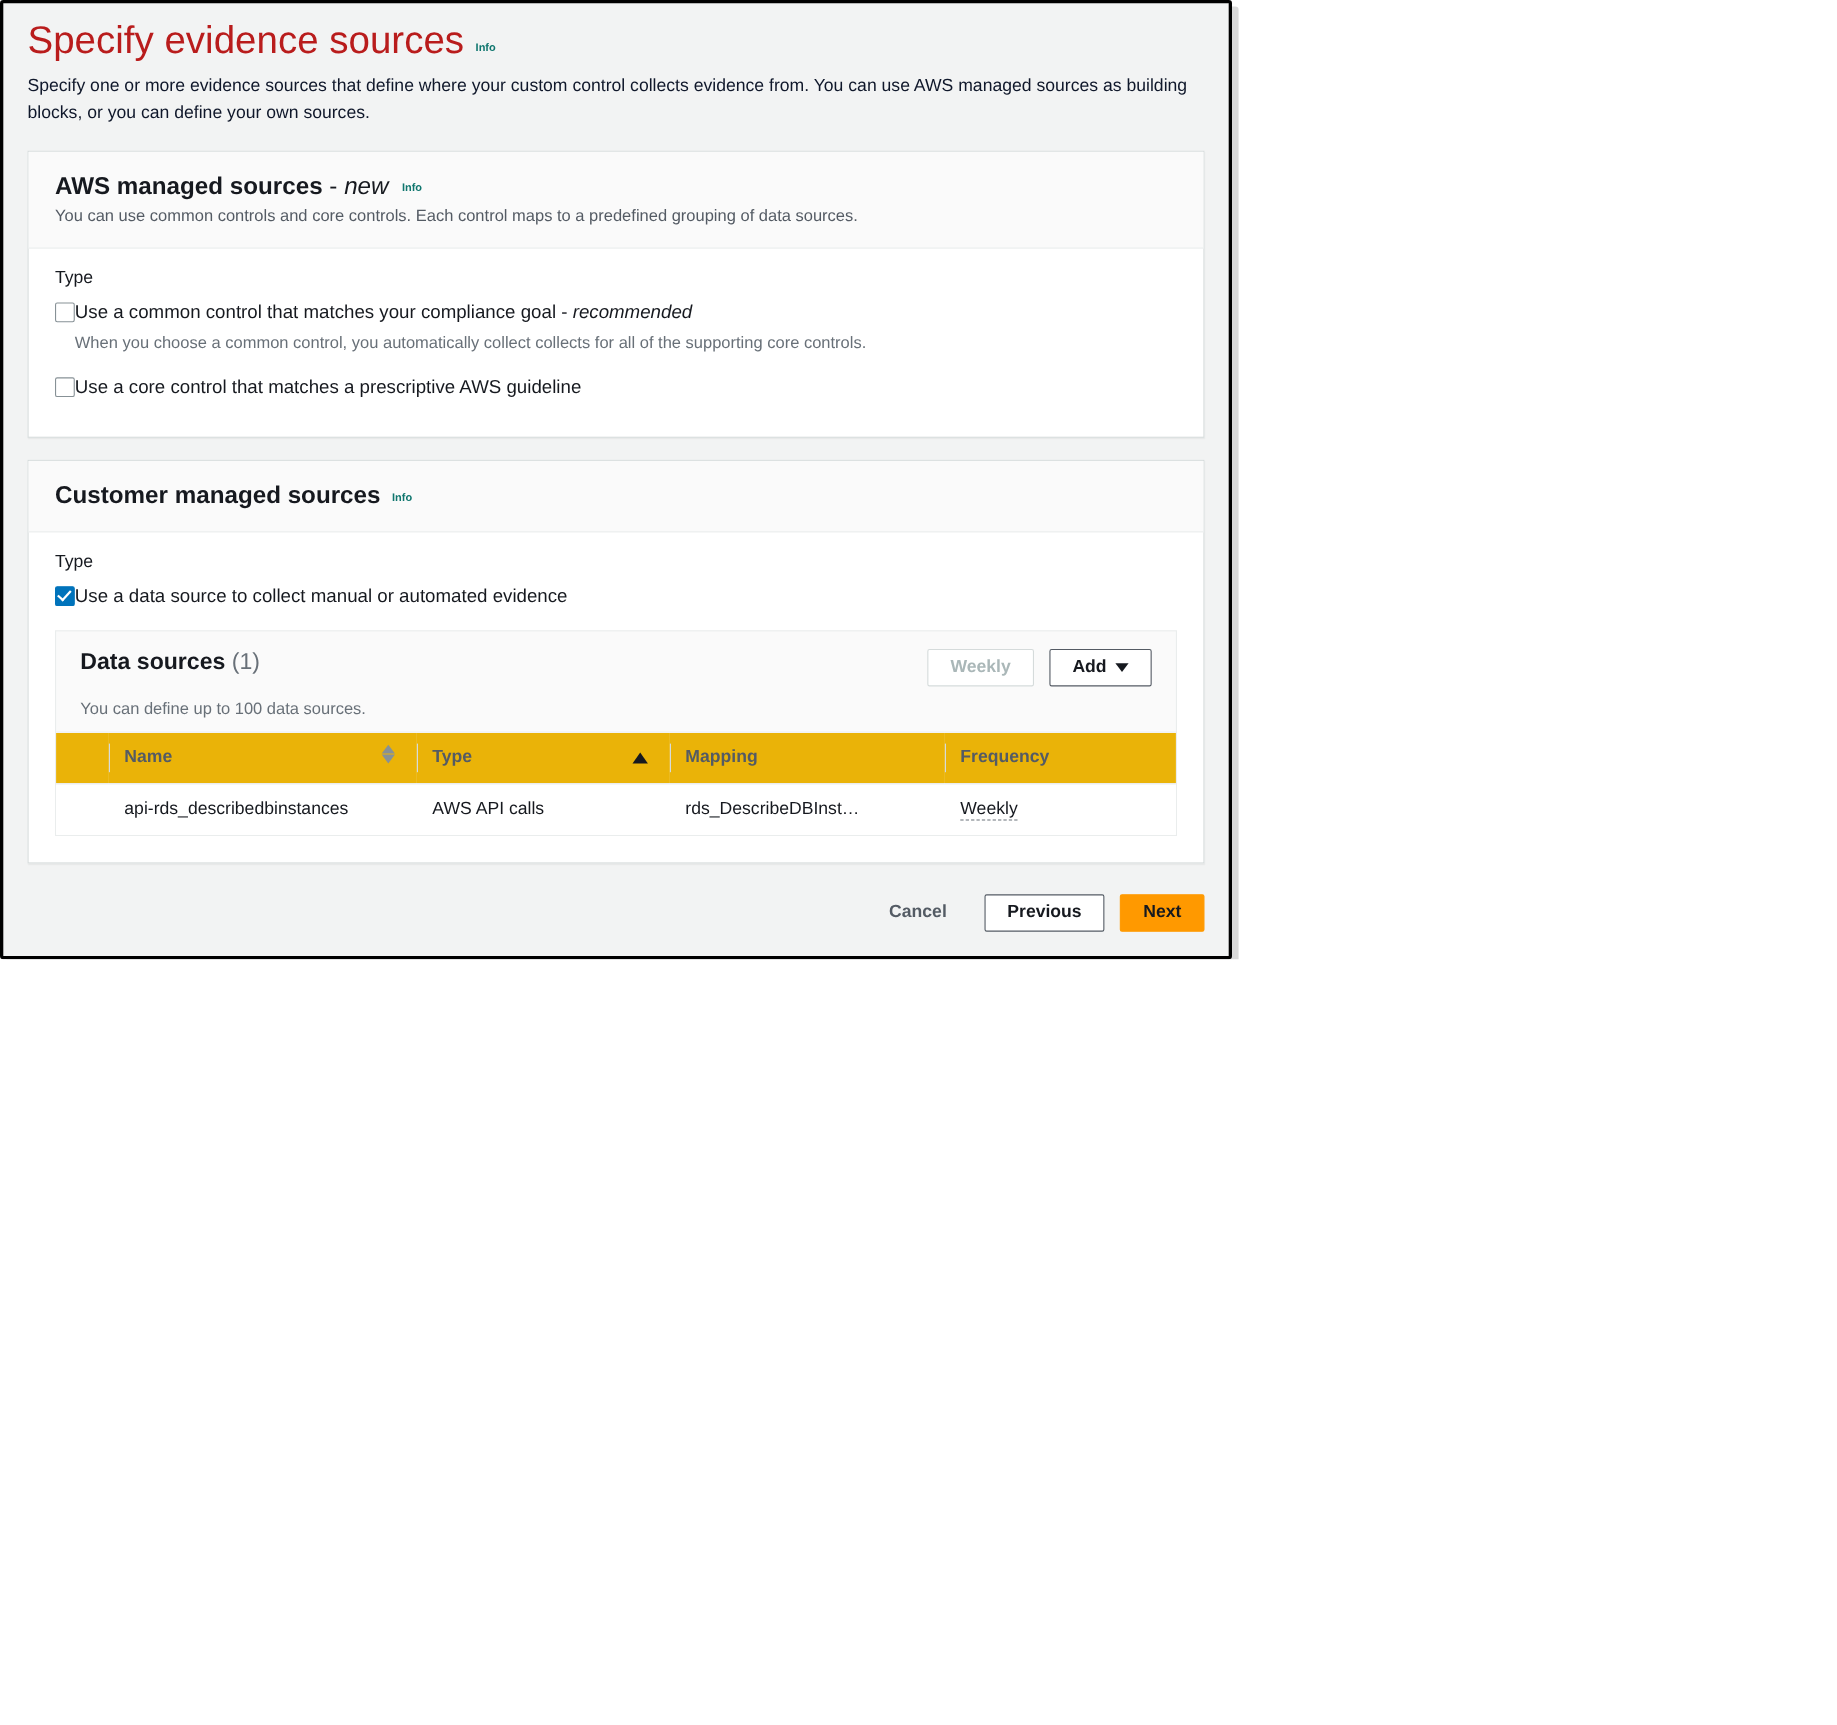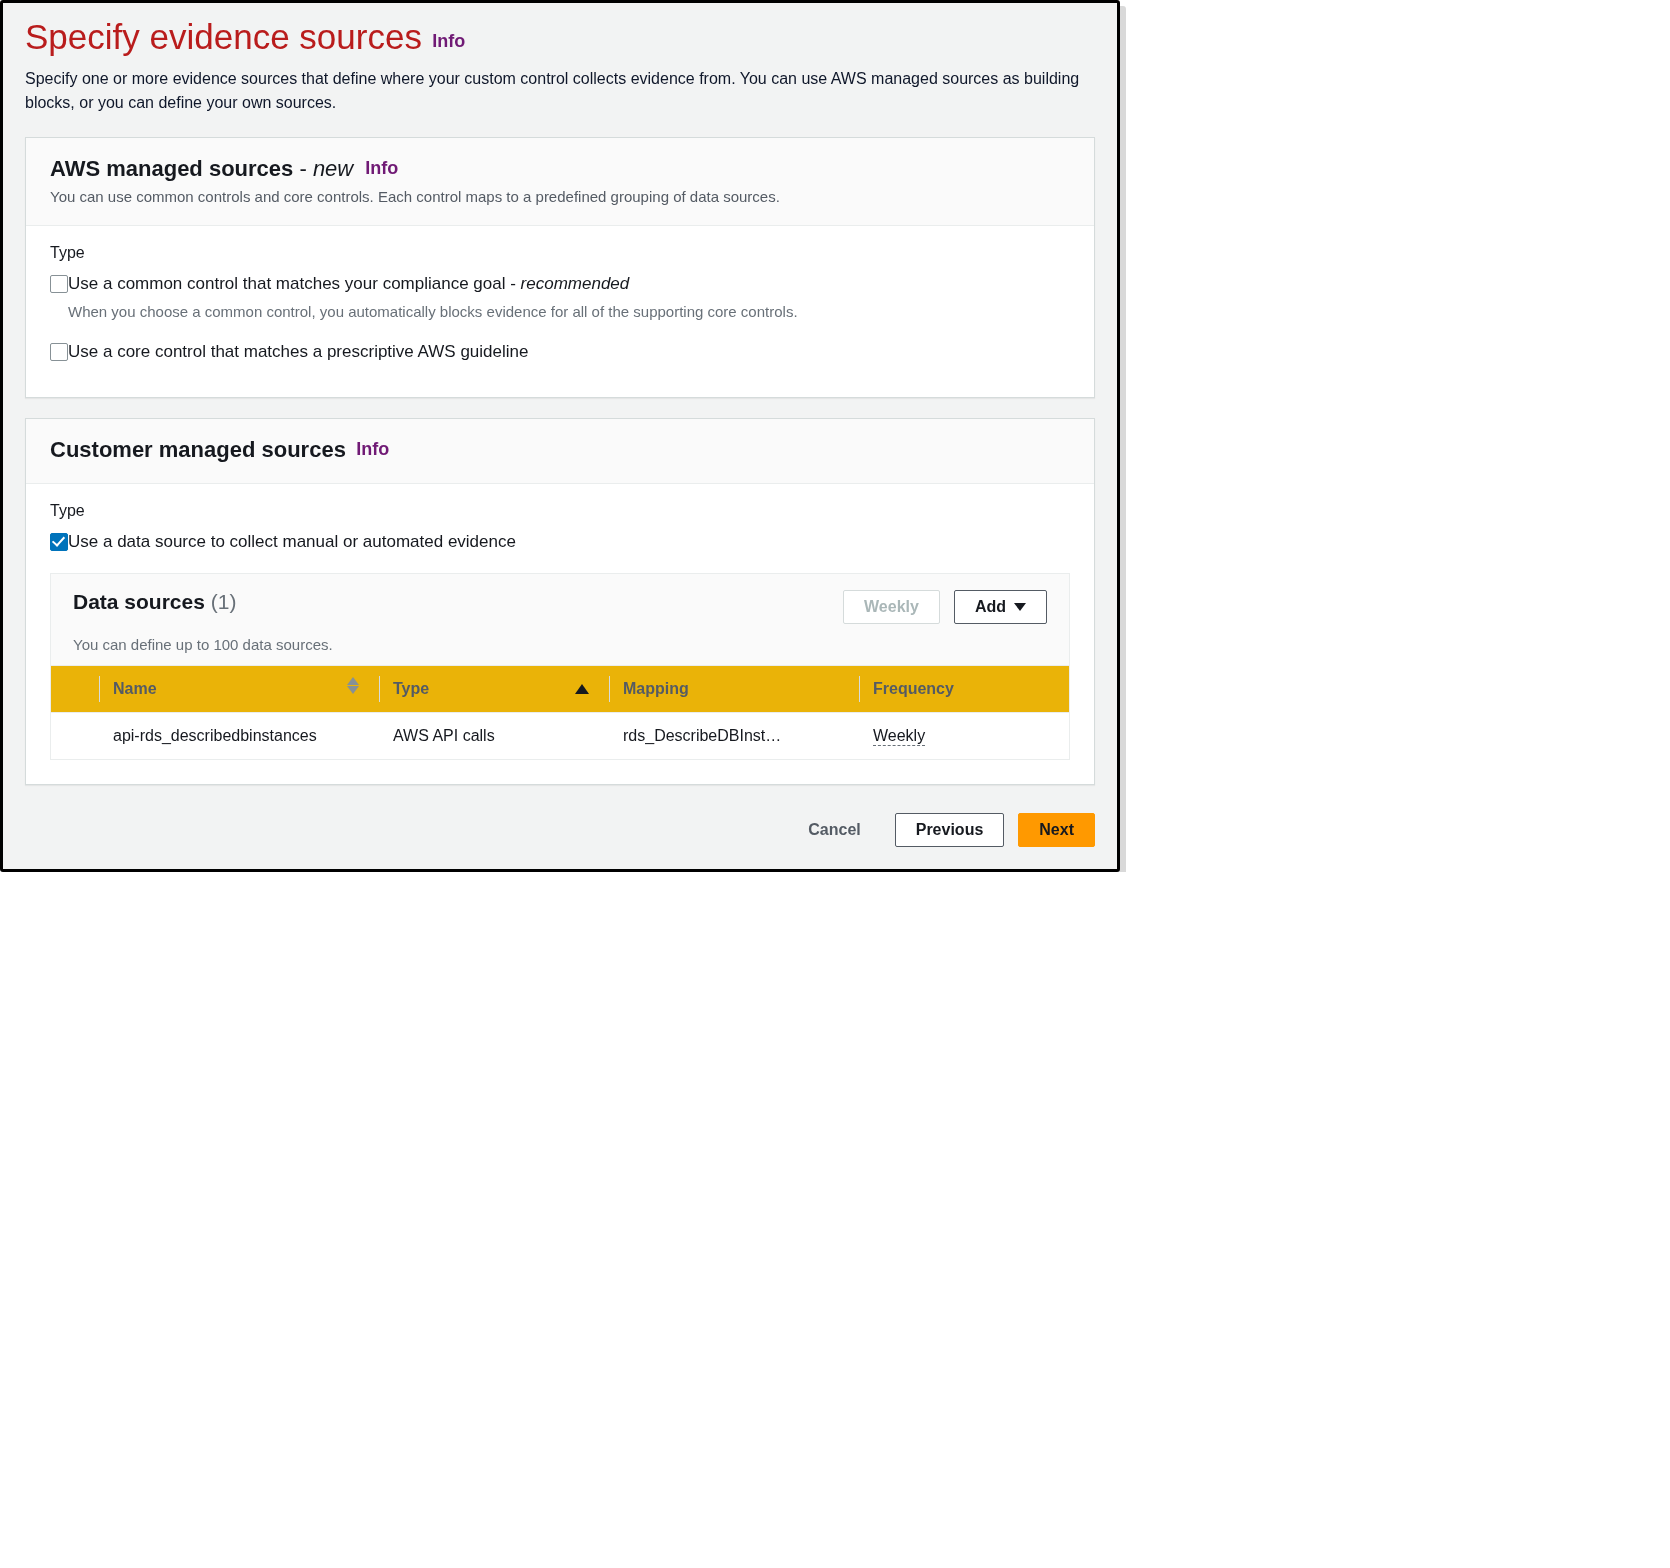--- a/index.html
+++ b/index.html
@@ -22,22 +22,22 @@
     padding: 14px 22px 22px 22px;
   }
   .page-title {
     font-size:35px;
     font-weight:400;
     color:#b91c1c;
     margin:0;
     display:inline;
   }
   .info-link {
-    color:#701a75;
-    font-size:18px;
+    color:#0f766e;
+    font-size:10px;
     font-weight:700;
     margin-left:6px;
     cursor:pointer;
     position:relative;
     top:-2px;
   }
   .page-desc {
     color:#0f172a;
     font-size:16px;
     line-height:1.5;
@@ -258,21 +258,21 @@
     </div>
     <div class="panel-body">
       <p class="type-label">Type</p>
       <div class="check-stack">
         <div class="check-row">
           <span class="box"></span>
           <div>
             <div class="lbl">
               <span>Use a common control that matches your compliance goal - </span><span class="reco">recommended</span>
             </div>
-            <div class="hint">When you choose a common control, you automatically blocks evidence for all of the supporting core controls.</div>
+            <div class="hint">When you choose a common control, you automatically collect collects for all of the supporting core controls.</div>
           </div>
         </div>
         <div class="check-row">
           <span class="box"></span>
           <div>
             <div class="lbl">Use a core control that matches a prescriptive AWS guideline</div>
           </div>
         </div>
       </div>
     </div>

